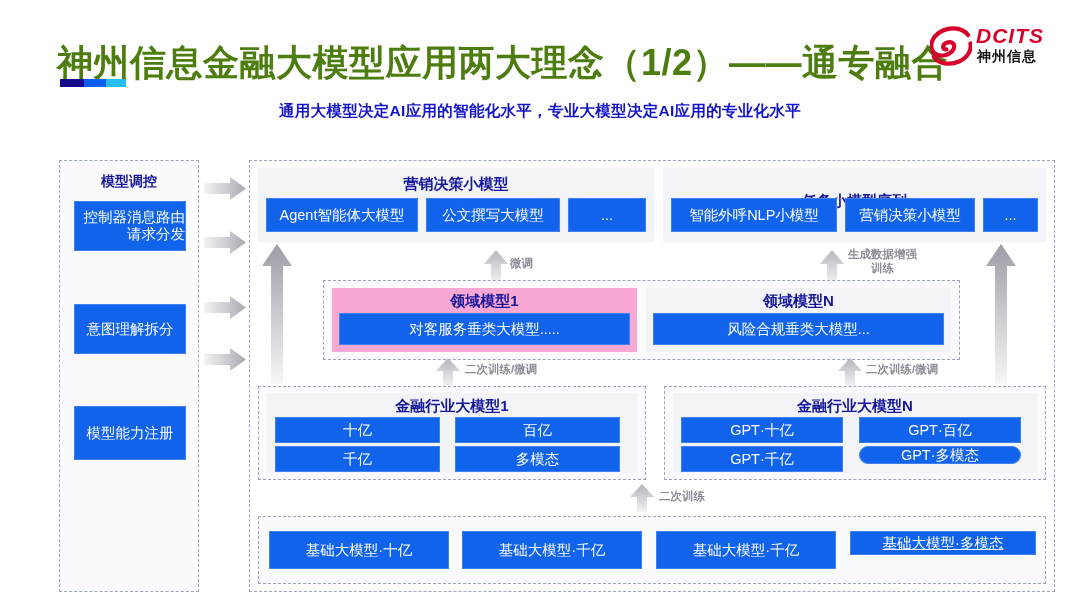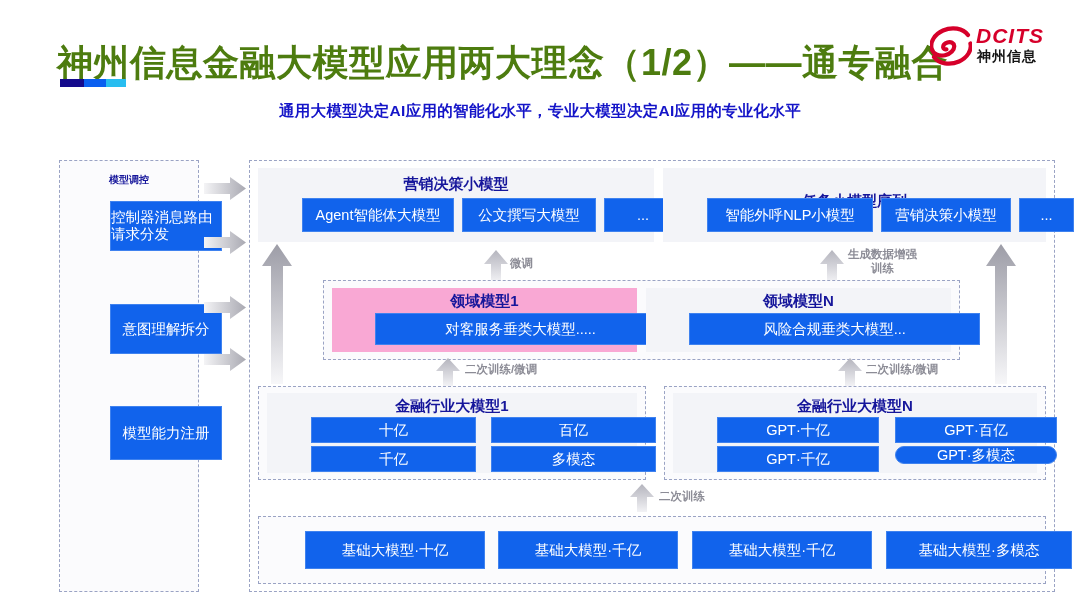--- a/index.html
+++ b/index.html
@@ -41,38 +41,37 @@
     text-align: center; font-size: 15.5px; font-weight: bold;
     color: #1414c8; letter-spacing: .3px;
   }
 
   
   .dashed { border: 1px dashed #9aa3c4; background: #fbfbfd; position: absolute; }
   .panel  { position: absolute; background: #f3f4f8; }
   .blue {
     position: absolute; background: #1163ec; color: #ffffff;
     display: flex; align-items: center; justify-content: center;
-    text-align: left; font-size: 14.5px; line-height: 1.15;
+    text-align: right; font-size: 14.5px; line-height: 1.15;
     border: 1px solid #3f82ef;
-    margin-left: 36px;
   }
   .grp-title {
     position: absolute; width: 100%; text-align: center;
     font-size: 15px; font-weight: bold; color: #16169b;
   }
   .caption {
     position: absolute; font-size: 11.5px; color: #8c8c96;
     font-weight: bold; line-height: 1.25; text-align: center; white-space: nowrap;
   }
 
   
   #sidebar { left: 59px; top: 160px; width: 140px; height: 432px; }
   #sidebar-title {
     position: absolute; left: 0; top: 12px; width: 100%;
-    text-align: center; font-size: 10px; font-weight: bold; color: #16169b;
+    text-align: center; font-size: 14px; font-weight: bold; color: #16169b;
   }
   .side-box { left: 14px; width: 112px; }
 
   
   .arrow-right { position: absolute; width: 42px; height: 23px; }
 
   
   .arrow-up { position: absolute; }
 </style>
 </head>
@@ -215,14 +214,14 @@
 
 <svg class="arrow-up" style="left:630px;top:484px;width:24px;height:28px;" viewBox="0 0 24 28" preserveAspectRatio="none">
   <path d="M12 0 L24 13 H17 V28 H7 V13 H0 Z" fill="url(#gu2)"></path>
 </svg>
 <div class="caption" style="left:659px;top:489px;">二次训练</div>
 
 <div class="dashed" style="left:258px;top:516px;width:788px;height:68px;">
   <div class="blue" style="left:10px;top:14px;width:180px;height:38px;">基础大模型·十亿</div>
   <div class="blue" style="left:203px;top:14px;width:180px;height:38px;">基础大模型·千亿</div>
   <div class="blue" style="left:397px;top:14px;width:180px;height:38px;">基础大模型·千亿</div>
-  <div class="blue" style="left:591px;top:14px;width:186px;height:38px;">基础大模型·多模态</div>
+  <div class="blue" style="left:591px;top:14px;width:186px;height:24px;text-decoration:underline;">基础大模型·多模态</div>
 </div>
 
 </body></html>

